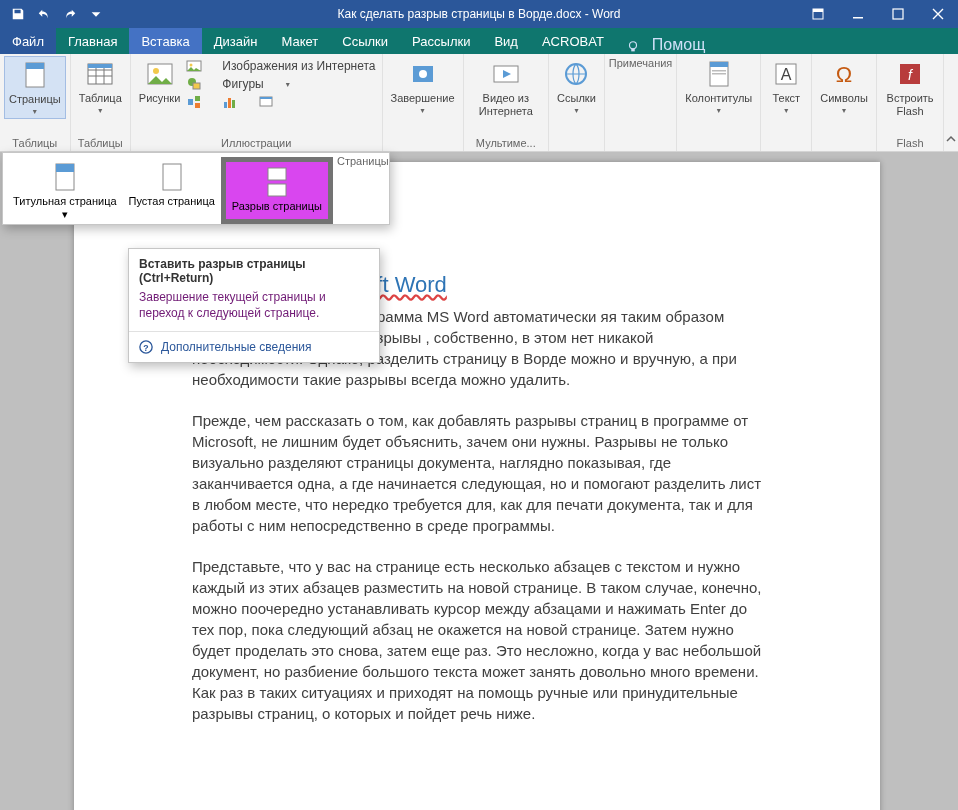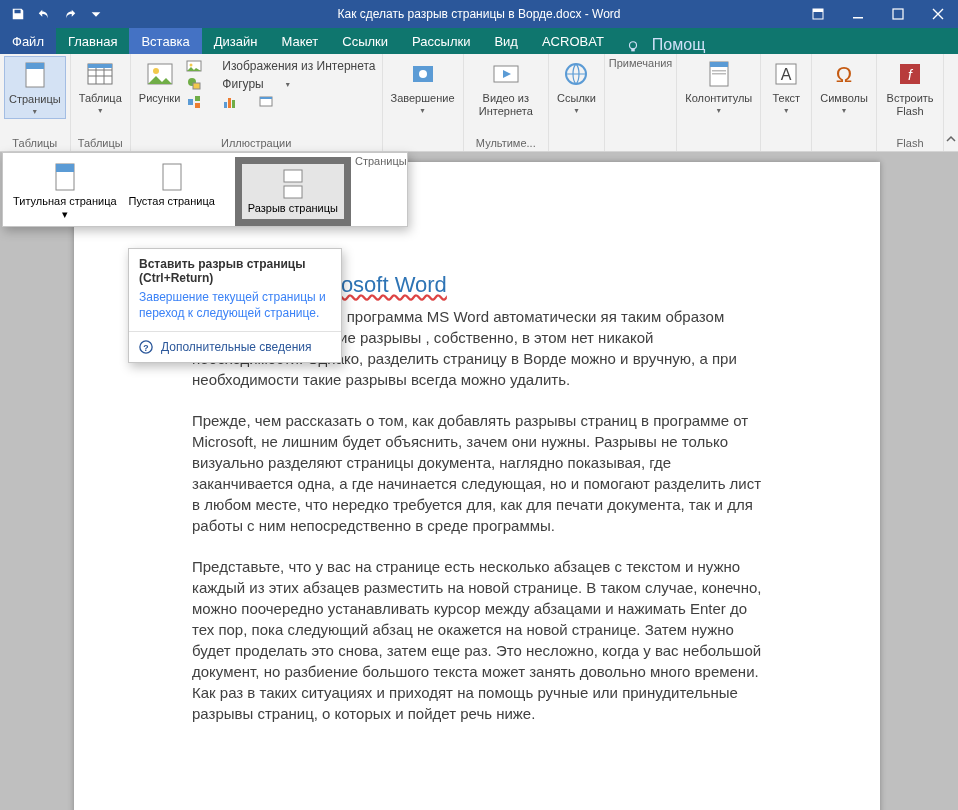--- a/index.html
+++ b/index.html
@@ -35,28 +35,28 @@
 .rbtn .dd { font-size: 8px; color: #666; margin-top: 1px; }
 .smallstack { display: flex; flex-direction: column; gap: 2px; padding: 2px 2px; }
 .srow { display: flex; align-items: center; gap: 20px; font-size: 12px; color: #444; cursor: pointer; white-space: nowrap; }
 .srow .sic { width: 16px; height: 16px; display: flex; align-items: center; justify-content: center; }
 .collapse { width: 20px; display: flex; align-items: flex-end; justify-content: center; padding-bottom: 6px; cursor: pointer; }
 
 
 .pages-gallery { position: absolute; left: 2px; top: 152px; background: #fff; border: 1px solid #c6c6c6; box-shadow: 2px 4px 10px rgba(0,0,0,.25); display: flex; z-index: 50; }
 .gal-row { display: flex; align-items: stretch; padding: 4px 4px 0; }
 .gal-btn { display: flex; flex-direction: column; align-items: center; padding: 4px 6px; min-width: 58px; cursor: pointer; text-align: center; font-size: 11px; line-height: 1.15; }
-.gal-btn.sel { background: #e5e5e5; border: 7px solid #737373; margin-left: 14px; }
+.gal-btn.sel { background: #d946ef; border: 5px solid #737373; }
 .gal-btn .ico { width: 32px; height: 32px; display: flex; align-items: center; justify-content: center; margin-bottom: 2px; }
 .gal-label { text-align: center; font-size: 11px; color: #666; padding: 2px 0 4px; }
 
 
-.tooltip { position: absolute; left: 128px; top: 248px; width: 214px; background: #fff; border: 1px solid #c6c6c6; box-shadow: 2px 4px 10px rgba(0,0,0,.25); z-index: 60; font-size: 12px; }
+.tooltip { position: absolute; left: 128px; top: 248px; width: 252px; background: #fff; border: 1px solid #c6c6c6; box-shadow: 2px 4px 10px rgba(0,0,0,.25); z-index: 60; font-size: 12px; }
 .tooltip .tt-title { font-weight: 600; padding: 8px 10px 4px; color: #333; }
-.tooltip .tt-body { padding: 0 10px 10px; color: #3b82f6; line-height: 1.35; }
+.tooltip .tt-body { padding: 0 10px 10px; color: #701a75; line-height: 1.35; }
 .tooltip .tt-link { border-top: 1px solid #e1e1e1; padding: 8px 10px; display: flex; align-items: center; gap: 8px; color: #2b579a; cursor: pointer; }
 .tooltip .tt-link svg { width: 14px; height: 14px; }
 
 
 .arrow { position: absolute; left: 186px; top: 175px; z-index: 40; }
 .arrow svg { width: 150px; height: 40px; }
 
 
 .docarea { position: absolute; left: 0; top: 152px; right: 0; bottom: 0; background: #bfbfbf; overflow: hidden; }
 .page { position: absolute; left: 74px; top: 10px; width: 806px; min-height: 1000px; background: #fff; box-shadow: 0 0 6px rgba(0,0,0,.3); padding: 110px 118px 40px; font-family: Calibri, Arial, sans-serif; color: #333; }

